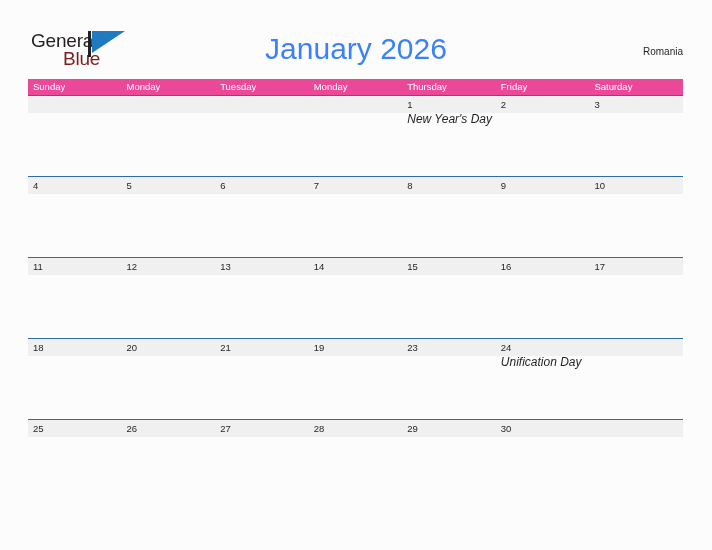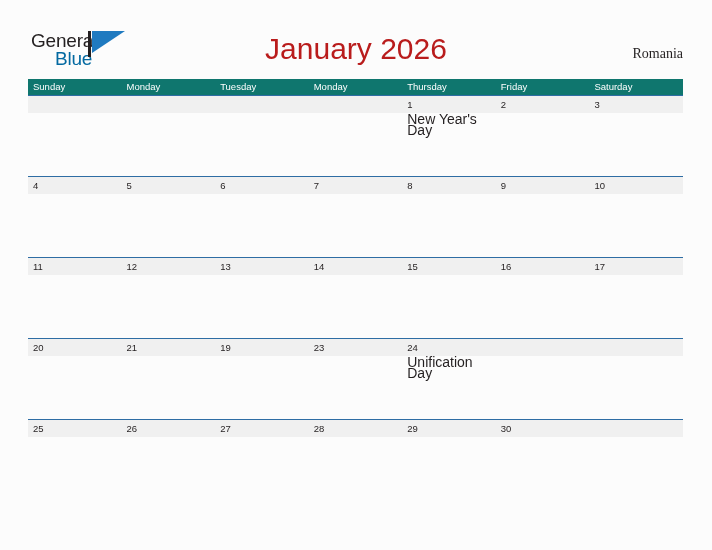--- a/index.html
+++ b/index.html
@@ -35,25 +35,25 @@
     position: absolute;
     left: 0;
     top: 0;
     font-size: 19px;
     letter-spacing: -0.2px;
     color: #231f20;
     font-family: "Liberation Sans", sans-serif;
   }
   .logo-blue {
     position: absolute;
-    left: 24px;
+    left: 32px;
     top: 18px;
     font-size: 19px;
     letter-spacing: -0.2px;
-    color: #0369a1;
+    color: #7f1d1d;
     font-family: "Liberation Sans", sans-serif;
   }
   .logo-flag {
     position: absolute;
     left: 57px;
     top: 1px;
     width: 38px;
     height: 26px;
   }
   .logo-flag .pole {
@@ -74,49 +74,49 @@
     border-right: 33px solid transparent;
   }
 
   .cal-title {
     position: absolute;
     left: 0;
     top: 32px;
     width: 712px;
     text-align: center;
     font-size: 30px;
-    color: #b91c1c;
+    color: #3b82f6;
     font-family: "Liberation Sans", sans-serif;
     font-weight: normal;
     letter-spacing: 0px;
   }
 
   .cal-country {
     position: absolute;
     right: 29px;
     top: 46px;
-    font-size: 14px;
+    font-size: 10px;
     color: #231f20;
-    font-family: Liberation Serif, serif;
+    font-family: Liberation Sans, sans-serif;
     text-align: center;
   }
 
   
   .calendar {
     position: absolute;
     left: 28px;
     top: 79px;
     width: 655px;
   }
 
   .weekday-header {
     display: flex;
     width: 100%;
     height: 16px;
-    background: #0f766e;
+    background: #ec4899;
   }
   .weekday-cell {
     width: 93.571px;
     height: 16px;
     line-height: 16px;
     color: #ffffff;
     font-size: 9.5px;
     padding-left: 5px;
     box-sizing: border-box;
     font-family: "Liberation Sans", sans-serif;
@@ -164,24 +164,25 @@
     font-size: 9.5px;
     color: #231f20;
     line-height: 13px;
     font-family: "Liberation Sans", sans-serif;
   }
   .day-event {
     position: absolute;
     left: 5px;
     top: 18px;
     width: 88px;
-    font-size: 14px;
+    font-size: 12px;
     color: #231f20;
     line-height: 11px;
     font-family: "Liberation Sans", sans-serif;
+    font-style: italic;
   }
 </style>
 </head>
 <body>
 
 <div class="page-header">
 
   <div class="logo">
     <span class="logo-general">General</span>
     <span class="logo-blue">Blue</span>
@@ -308,20 +309,24 @@
         <span class="day-num">17</span>
         <span class="day-event"></span>
       </div>
     </div>
   </div>
 
   <div class="week-row">
     <div class="band"></div>
     <div class="cells">
       <div class="day-cell">
+        <span class="day-num">18</span>
+        <span class="day-event"></span>
+      </div>
+      <div class="day-cell">
         <span class="day-num">20</span>
         <span class="day-event"></span>
       </div>
       <div class="day-cell">
         <span class="day-num">21</span>
         <span class="day-event"></span>
       </div>
       <div class="day-cell">
         <span class="day-num">19</span>
         <span class="day-event"></span>

